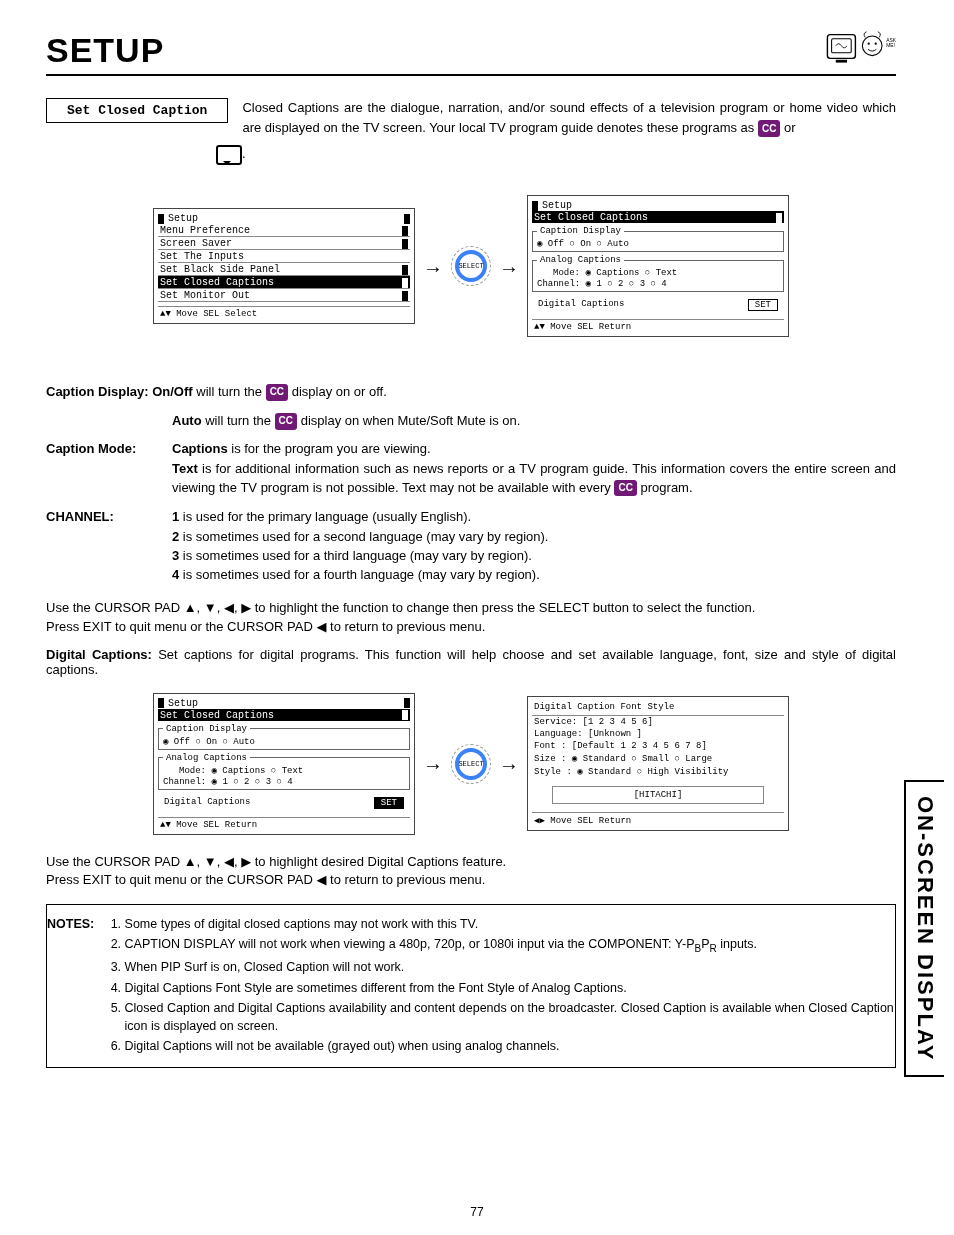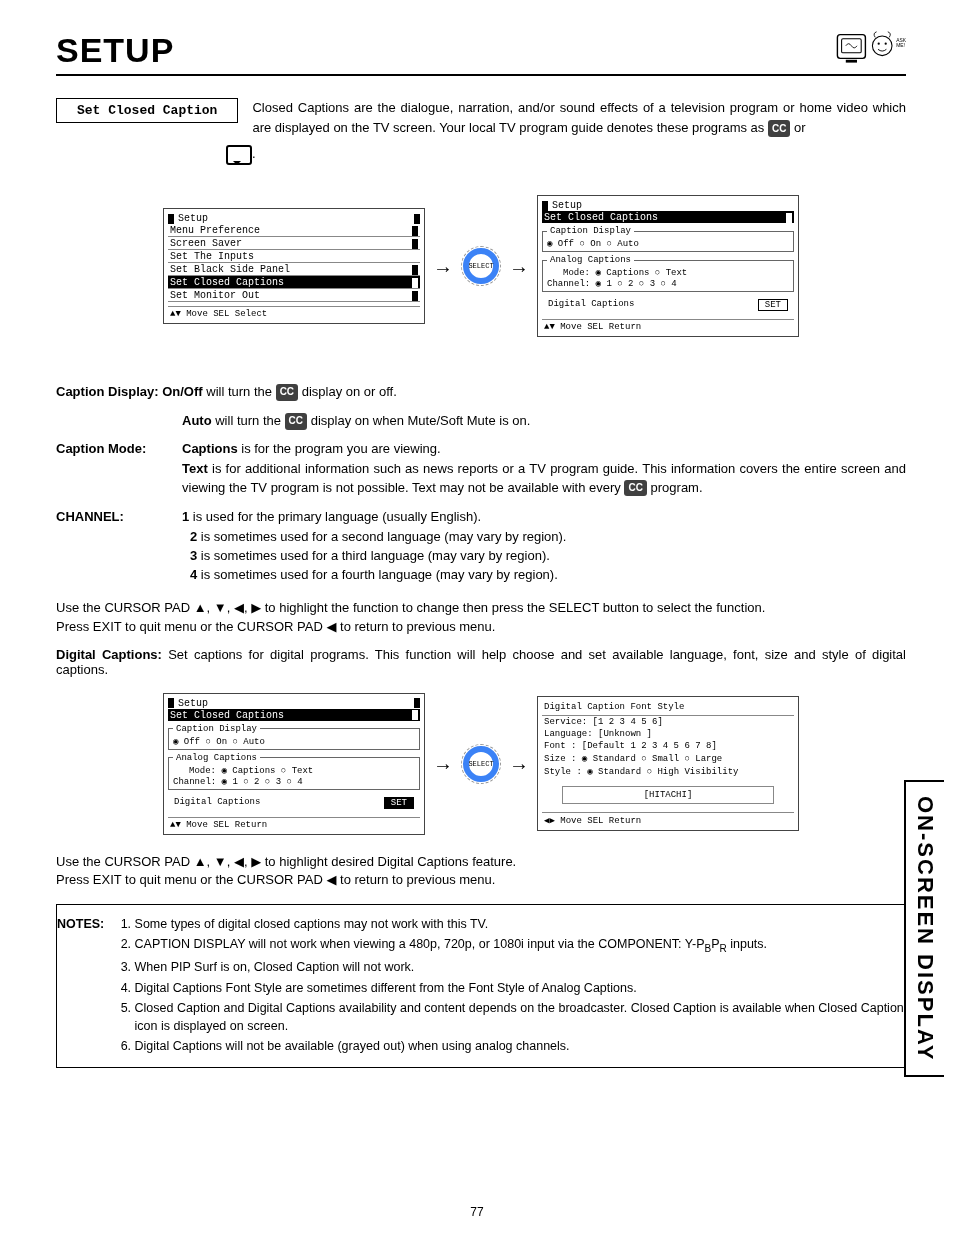--- a/index.html
+++ b/index.html
@@ -8,42 +8,42 @@
     height: 1235px;
     margin: 0;
     font-family: Arial, Helvetica, sans-serif;
     font-size: 13px;
     color: #000;
     position: relative;
     background: #fff;
   }
   .page {
     position: absolute;
-    left: 56px;
+    left: 46px;
     top: 30px;
     width: 850px;
   }
   .title-row { display: flex; justify-content: space-between; align-items: flex-end; border-bottom: 2px solid #000; padding-bottom: 4px; margin-bottom: 22px; }
   .title { font-size: 34px; font-weight: bold; font-family: Arial, sans-serif; letter-spacing: 1px; }
   .askme-icon { width: 70px; height: 40px; }
 
   .boxlabel {
     display: inline-block;
     border: 1.5px solid #000;
     padding: 4px 20px;
     font-family: "Courier New", monospace;
     font-weight: bold;
     font-size: 13px;
     vertical-align: top;
   }
   .intro { display: flex; align-items: flex-start; gap: 14px; margin-bottom: 8px; }
   .intro-text { flex: 1; text-align: justify; line-height: 1.5; }
   .cc-badge {
     display: inline-block;
-    background: #404040;
+    background: #701a75;
     color: #fff;
     font-size: 10px;
     font-weight: bold;
     border-radius: 3px;
     padding: 1px 4px;
     vertical-align: middle;
     font-family: Arial, sans-serif;
   }
   .bubble-icon {
     display: inline-block;
@@ -81,29 +81,29 @@
   .osd fieldset { border:1px solid #666; font-size:9px; margin:3px 0; padding:2px 4px;}
   .osd fieldset legend { padding:0 3px; font-size:9px;}
   .osd .line { padding:1px 2px; font-size:9px; }
 
   .arrow { font-size:20px; }
   .select-btn {
     width:38px; height:38px; border:1px dashed #999; border-radius:50%;
     display:flex; align-items:center; justify-content:center;
     font-size:7px; font-family:"Courier New",monospace; position:relative;
   }
-  .select-btn .inner { width:24px; height:24px; border:6px solid #3b82f6; border-radius:50%; display:flex; align-items:center;justify-content:center;}
+  .select-btn .inner { width:24px; height:24px; border:4px solid #3b82f6; border-radius:50%; display:flex; align-items:center;justify-content:center;}
 
   .body-block { line-height:1.45; margin-bottom:10px; }
   .body-block b { font-weight:bold; }
   .hang { display:flex; gap:10px; margin-bottom:4px;}
   .hang .lbl { width:116px; font-weight:bold; }
   .hang .txt { flex:1; text-align:justify;}
   .chlist { margin-left:126px; }
-  .chlist div { line-height:1.45;margin-left:8px; }
+  .chlist div { line-height:1.45; }
 
   .notes-box { border:1px solid #000000; padding:10px 0; margin-top:14px; font-size:12.5px; line-height:1.45;}
   .notes-box .nrow{ display:flex; gap:8px;}
   .notes-box .nlabel{ font-weight:bold; width:62px;}
   .notes-box ol{ margin:0; padding-left:18px;}
   .notes-box li{ margin-bottom:2px;}
 
   .side-tab {
     position:absolute;
     right: 10px;

